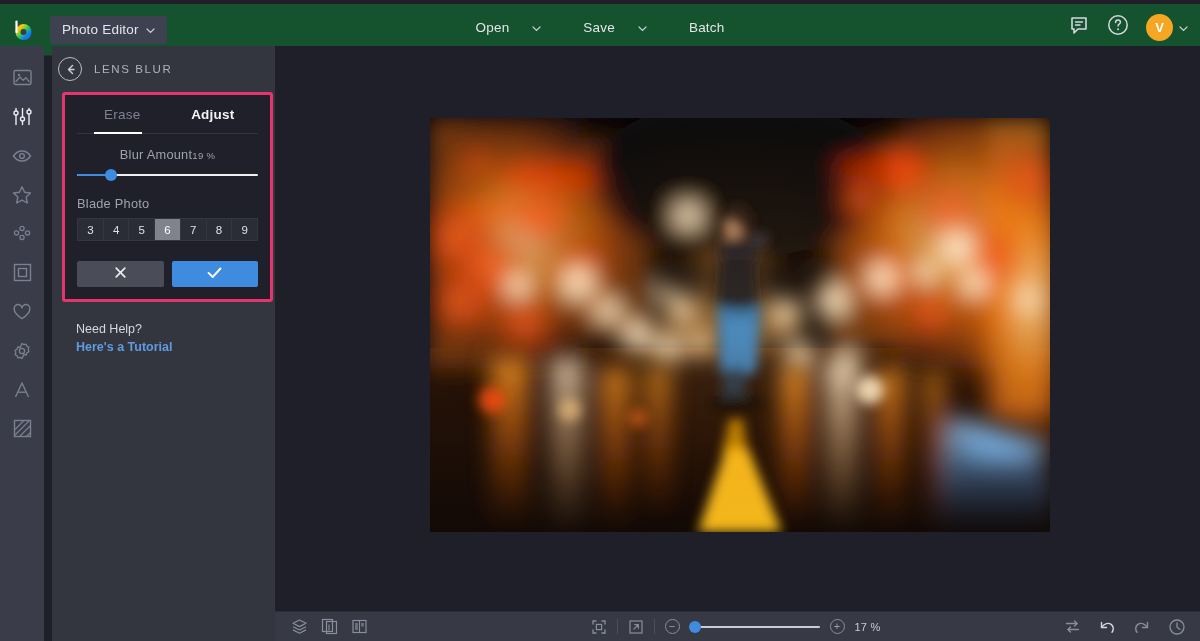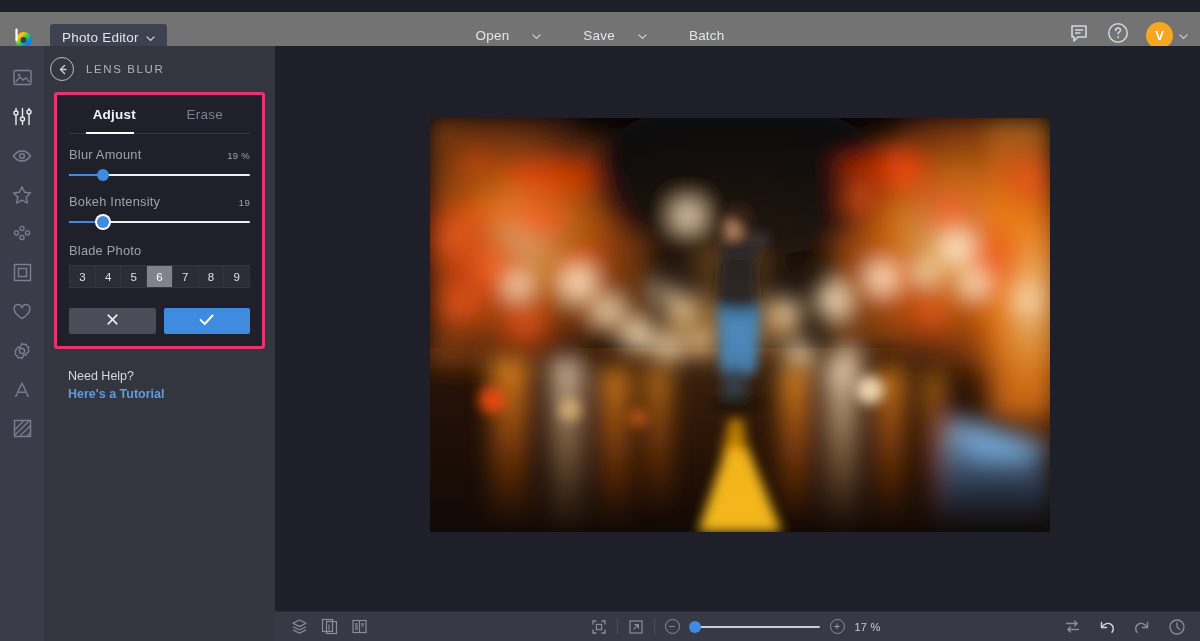--- a/index.html
+++ b/index.html
@@ -7,22 +7,22 @@
   body {
     background:#1e1f29;
     font-family:"Liberation Sans", sans-serif;
     -webkit-font-smoothing:antialiased;
     color:#d8dae2;
   }
   #app { position:relative; width:1200px; height:641px; }
 
   
   .topbar{
-    position:absolute; left:0; top:12px; width:1200px; height:52px;
-    background:#737373; display:flex; align-items:center;
+    position:absolute; left:0; top:4px; width:1200px; height:52px;
+    background:#14532d; display:flex; align-items:center;
     border-bottom:1px solid #2b2e38;
   }
   .logo{ width:46px; height:46px; display:flex; align-items:center; justify-content:center; }
   .app-menu{
     margin-left:4px; height:28px; padding:0 12px; display:flex; align-items:center; gap:7px;
     border-radius:3px; background:#3e4250; color:#e2e4ea; font-size:13.5px; letter-spacing:.2px;
   }
   .topbar-center{
     position:absolute; left:0; right:0; top:0; height:46px;
     display:flex; align-items:center; justify-content:center; gap:16px; pointer-events:none;
@@ -48,21 +48,21 @@
     background:#3a3d49; display:flex; flex-direction:column; align-items:center; padding-top:14px;
   }
   .rail-item{
     width:44px; height:39px; display:flex; align-items:center; justify-content:center;
     color:#7b7f90;
   }
   .rail-item.active{ color:#e9ebf0; }
 
   
   .panel{
-    position:absolute; left:44px; top:46px; width:231px; height:595px;
+    position:absolute; left:52px; top:46px; width:231px; height:595px;
     background:#33363f;
   }
   .panel-head{
     height:46px; display:flex; align-items:center; gap:12px; padding-left:6px;
   }
   .back-btn{
     width:24px; height:24px; border-radius:50%; border:1.4px solid #b9bcc6;
     display:flex; align-items:center; justify-content:center; color:#cdd0d8;
   }
   .panel-title{
@@ -83,21 +83,21 @@
     flex:1; display:flex; align-items:center; justify-content:center;
     font-size:13.5px; color:#7e8292; letter-spacing:.2px;
   }
   .tab.active{ color:#f2f3f6; font-weight:bold; }
   .tab-underline{
     position:absolute; bottom:-1px; left:17px; width:48px; height:2px; background:#ffffff;
   }
 
   .ctrl{ margin-top:13px; }
   .ctrl-row{
-    display:flex; align-items:baseline; justify-content:space-between; margin-bottom:7px;
+    display:flex; align-items:baseline; justify-content:center; margin-bottom:7px;
   }
   .ctrl-label{ font-size:12.8px; color:#9ea2b0; letter-spacing:.25px; }
   .ctrl-value{ font-size:9.5px; color:#9ea2b0; letter-spacing:.3px; }
 
   .slider{ position:relative; height:12px; }
   .slider .track{
     position:absolute; left:0; right:0; top:5px; height:2px; background:#eef0f4; border-radius:1px;
   }
   .slider .fill{
     position:absolute; left:0; top:5px; height:2px; background:#3e8be0; border-radius:1px;
@@ -343,52 +343,41 @@
             <path d="M4.8 6.5H10" stroke="currentColor" stroke-width="1.4" stroke-linecap="round"></path>
           </svg>
       </div>
       <div class="panel-title">LENS BLUR</div>
     </div>
 
     <div class="card-wrap">
       <div class="card">
 
         <div class="tabs">
+          <div class="tab">
+            <span>Erase</span>
+          </div>
           <div class="tab active">
             <span>Adjust</span>
-          </div>
-          <div class="tab">
-            <span>Erase</span>
           </div>
           <div class="tab-underline"></div>
         </div>
 
         <div class="ctrl">
           <div class="ctrl-row">
             <span class="ctrl-label">Blur Amount</span>
             <span class="ctrl-value">19 %</span>
           </div>
           <div class="slider">
             <div class="track"></div>
             <div class="fill" style="width:19%"></div>
             <div class="knob" style="left:19%"></div>
           </div>
         </div>
 
-        <div class="ctrl">
-          <div class="ctrl-row">
-            <span class="ctrl-label">Bokeh Intensity</span>
-            <span class="ctrl-value">19</span>
-          </div>
-          <div class="slider">
-            <div class="track"></div>
-            <div class="fill" style="width:19%"></div>
-            <div class="knob ring" style="left:19%"></div>
-          </div>
-        </div>
 
 
         <div class="count-label">Blade Photo</div>
         <div class="count-row">
           <div class="count-cell">3</div>
           <div class="count-cell">4</div>
           <div class="count-cell">5</div>
           <div class="count-cell selected">6</div>
           <div class="count-cell">7</div>
           <div class="count-cell">8</div>

